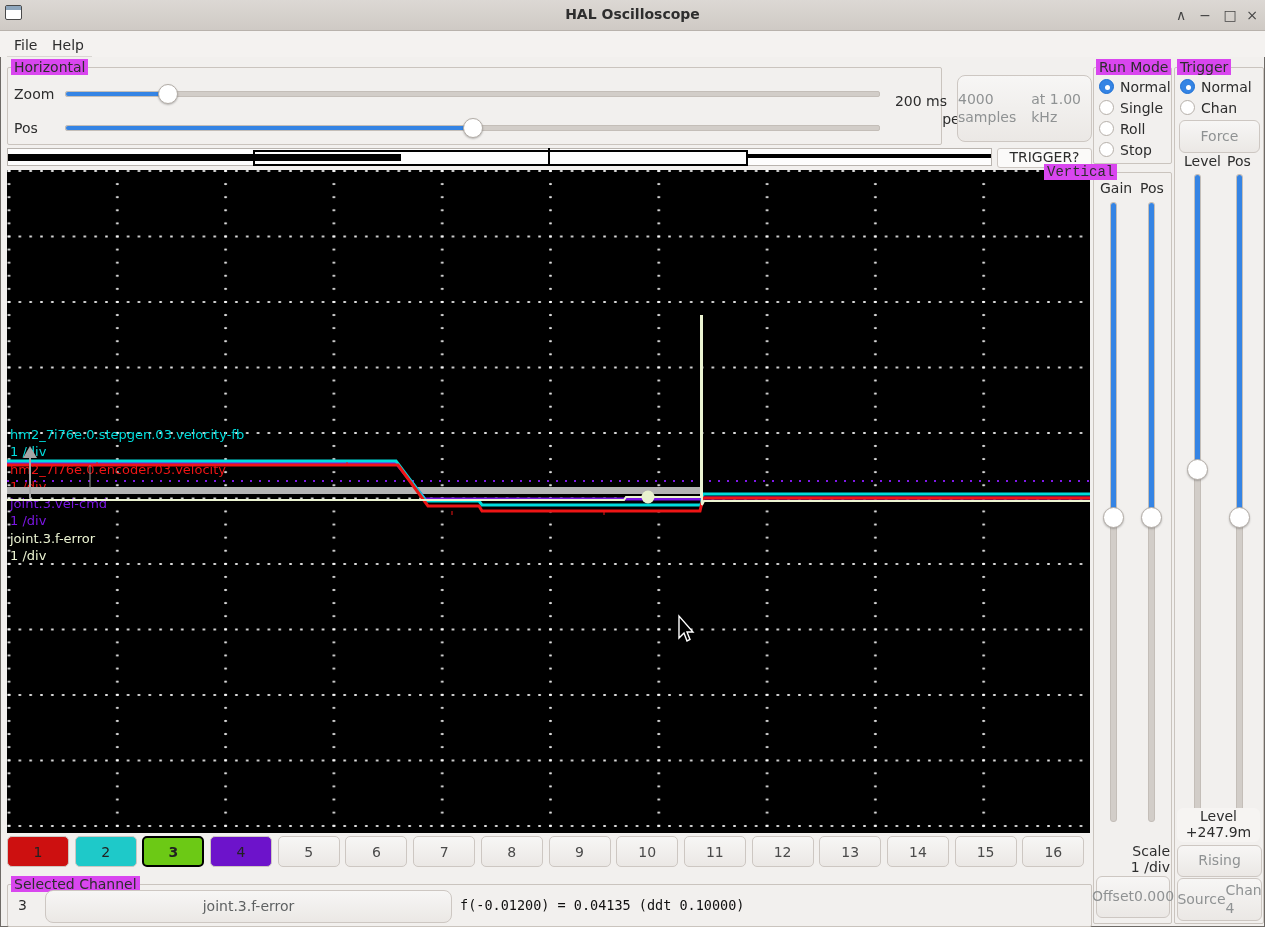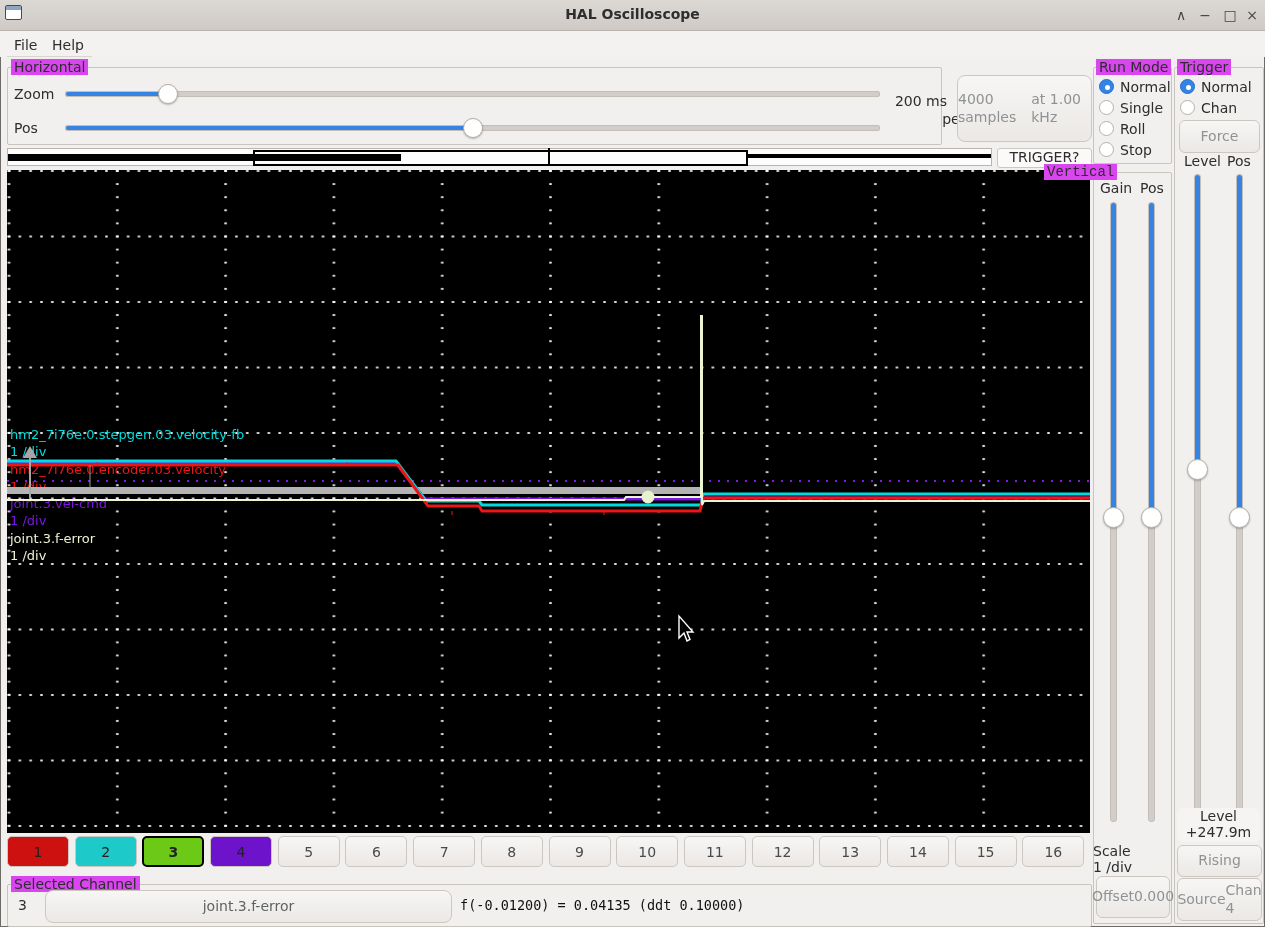--- a/index.html
+++ b/index.html
@@ -211,21 +211,21 @@
   <span class="txt" style="left:1100px;top:180px;">Gain</span>
   <span class="txt" style="left:1140px;top:180px;">Pos</span>
   <div class="vslider" style="left:1110px;top:202px;height:618px;">
     <div class="vfill" style="height:313px;"></div>
     <div class="vthumb" style="top:304px;"></div>
   </div>
   <div class="vslider" style="left:1148px;top:202px;height:618px;">
     <div class="vfill" style="height:313px;"></div>
     <div class="vthumb" style="top:304px;"></div>
   </div>
-  <div class="abs" style="left:1093px;top:843px;width:77px;text-align:left;">
+  <div class="abs" style="left:1093px;top:843px;width:77px;text-align:right;">
     <div>Scale</div>
     <div>1 /div</div>
   </div>
   <div class="btn dim" style="left:1096px;top:876px;width:72px;height:40px;">
     <div>Offset</div>
     <div>0.000</div>
   </div>
 
   <div class="abs" id="channel-buttons">
       <button class="chanbtn colored" style="background: rgb(205, 16, 16);">1</button>

